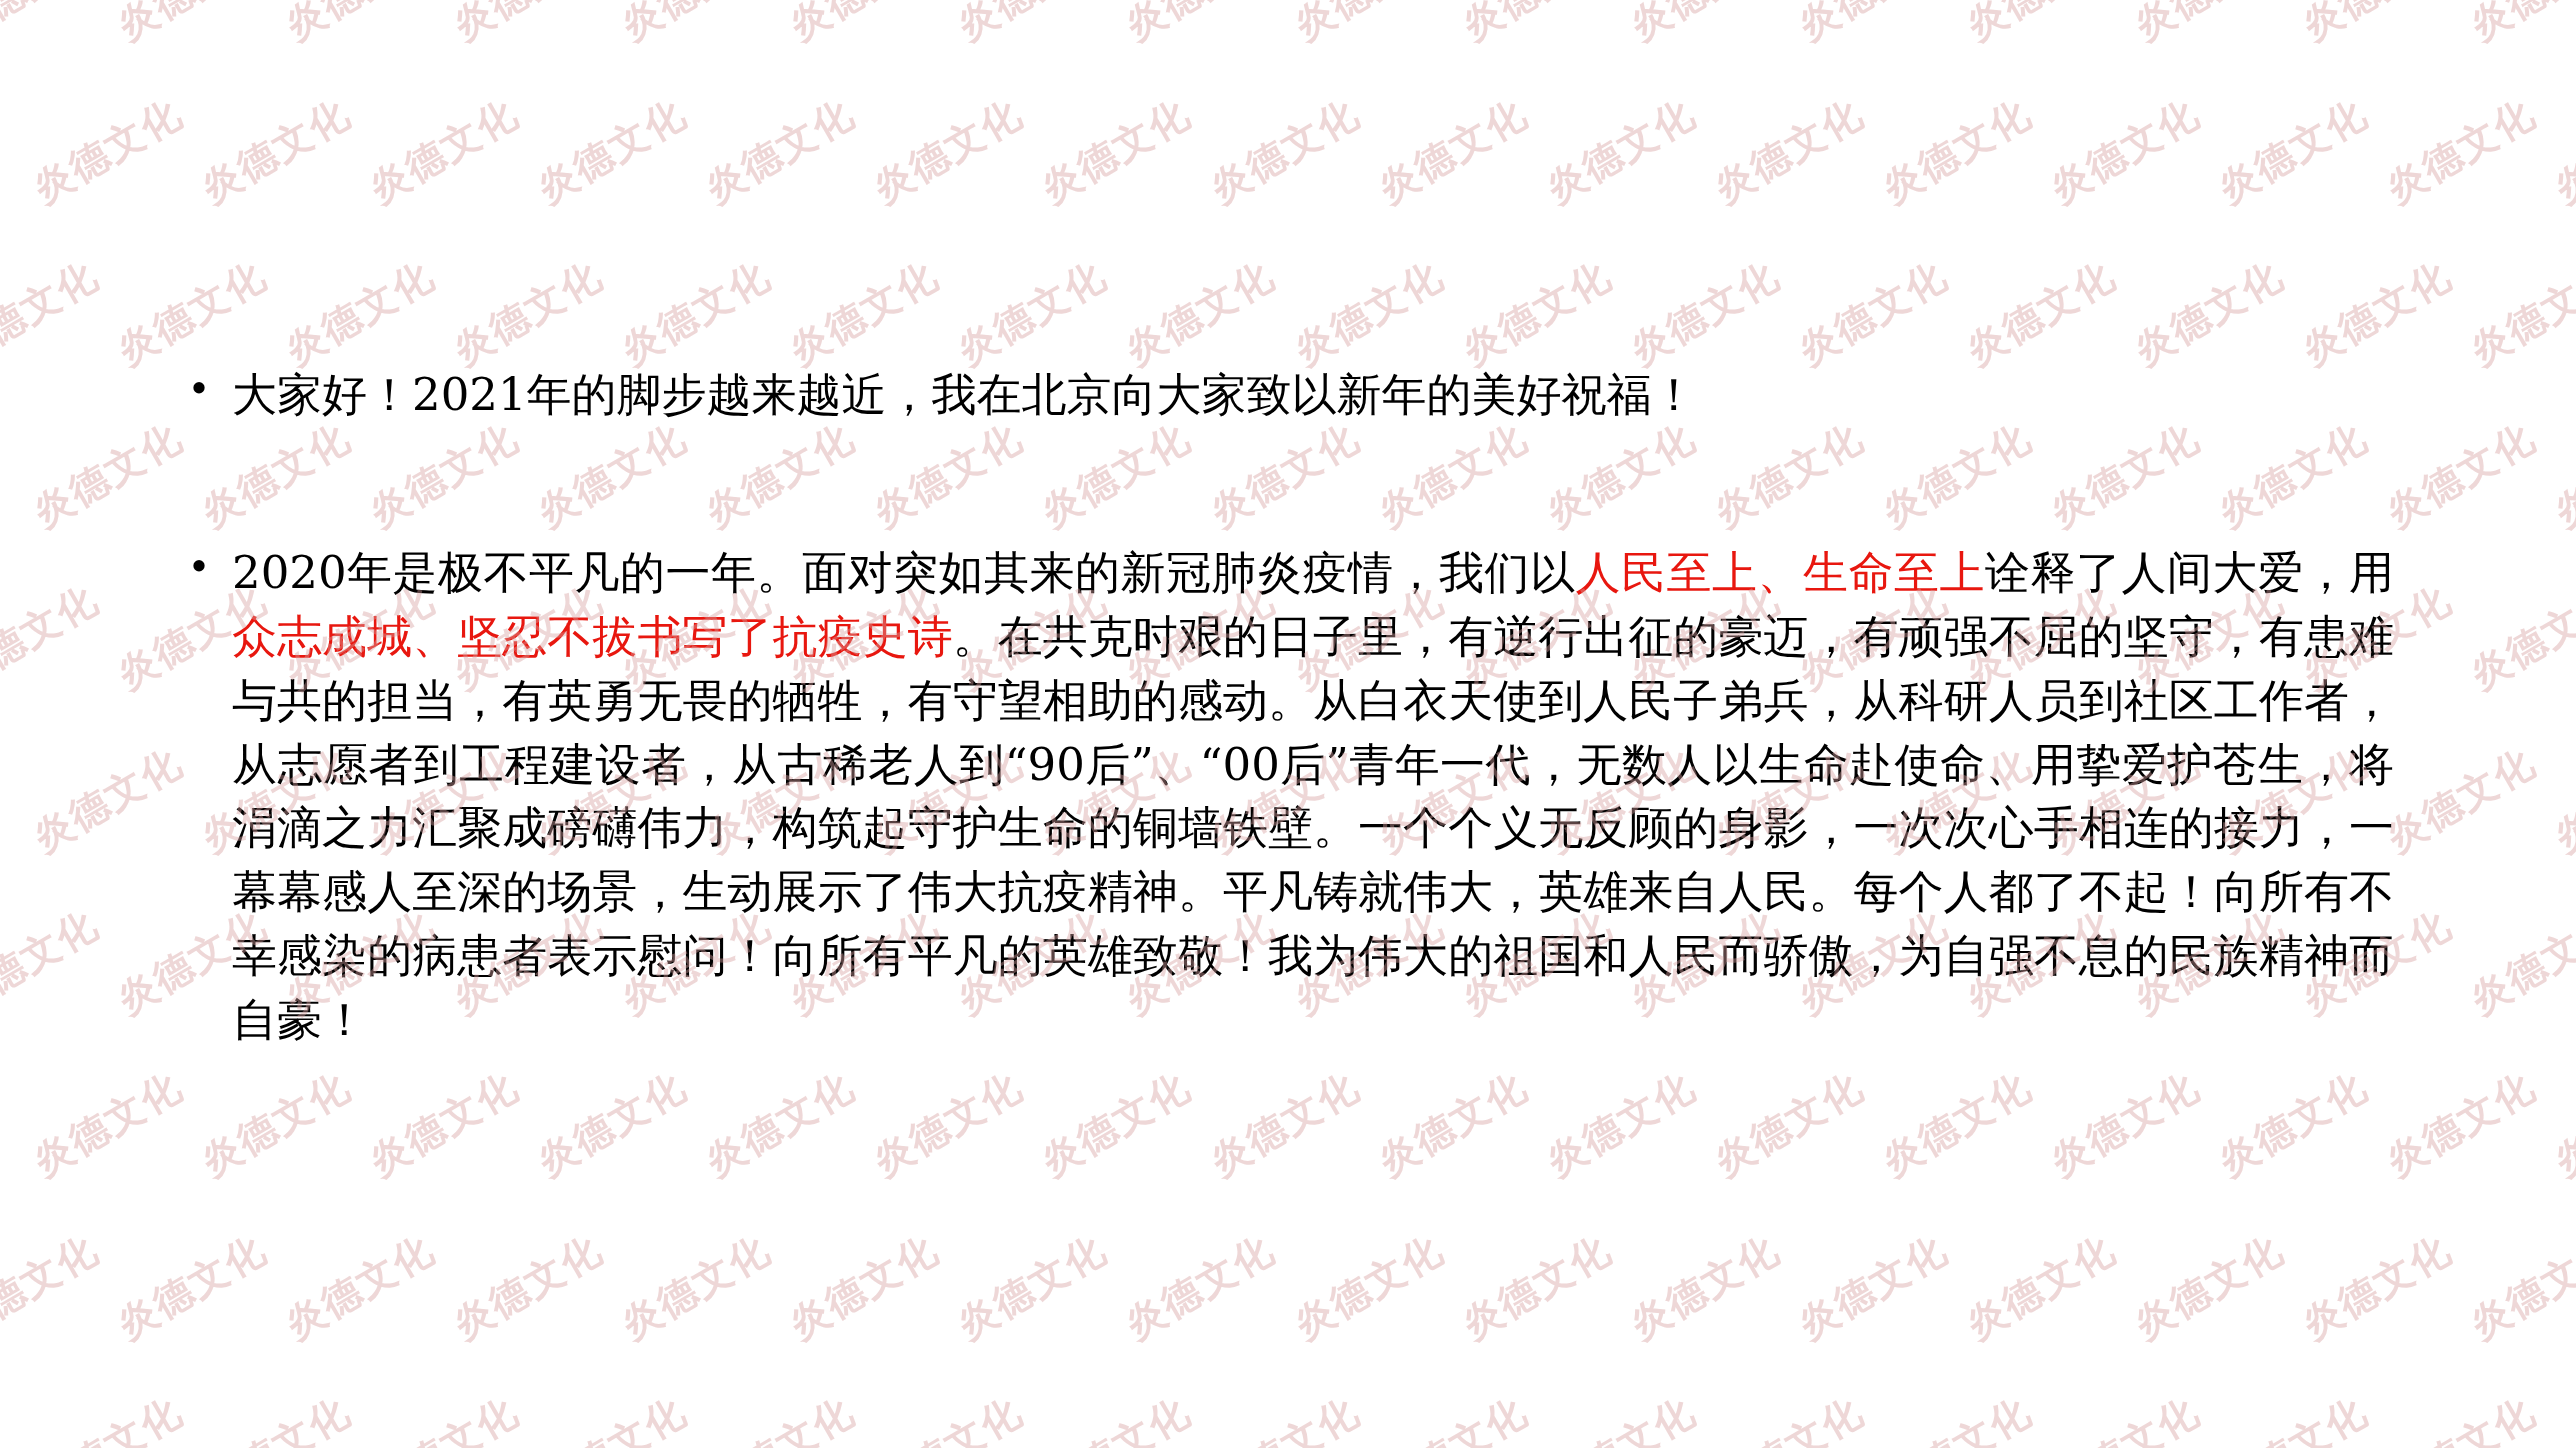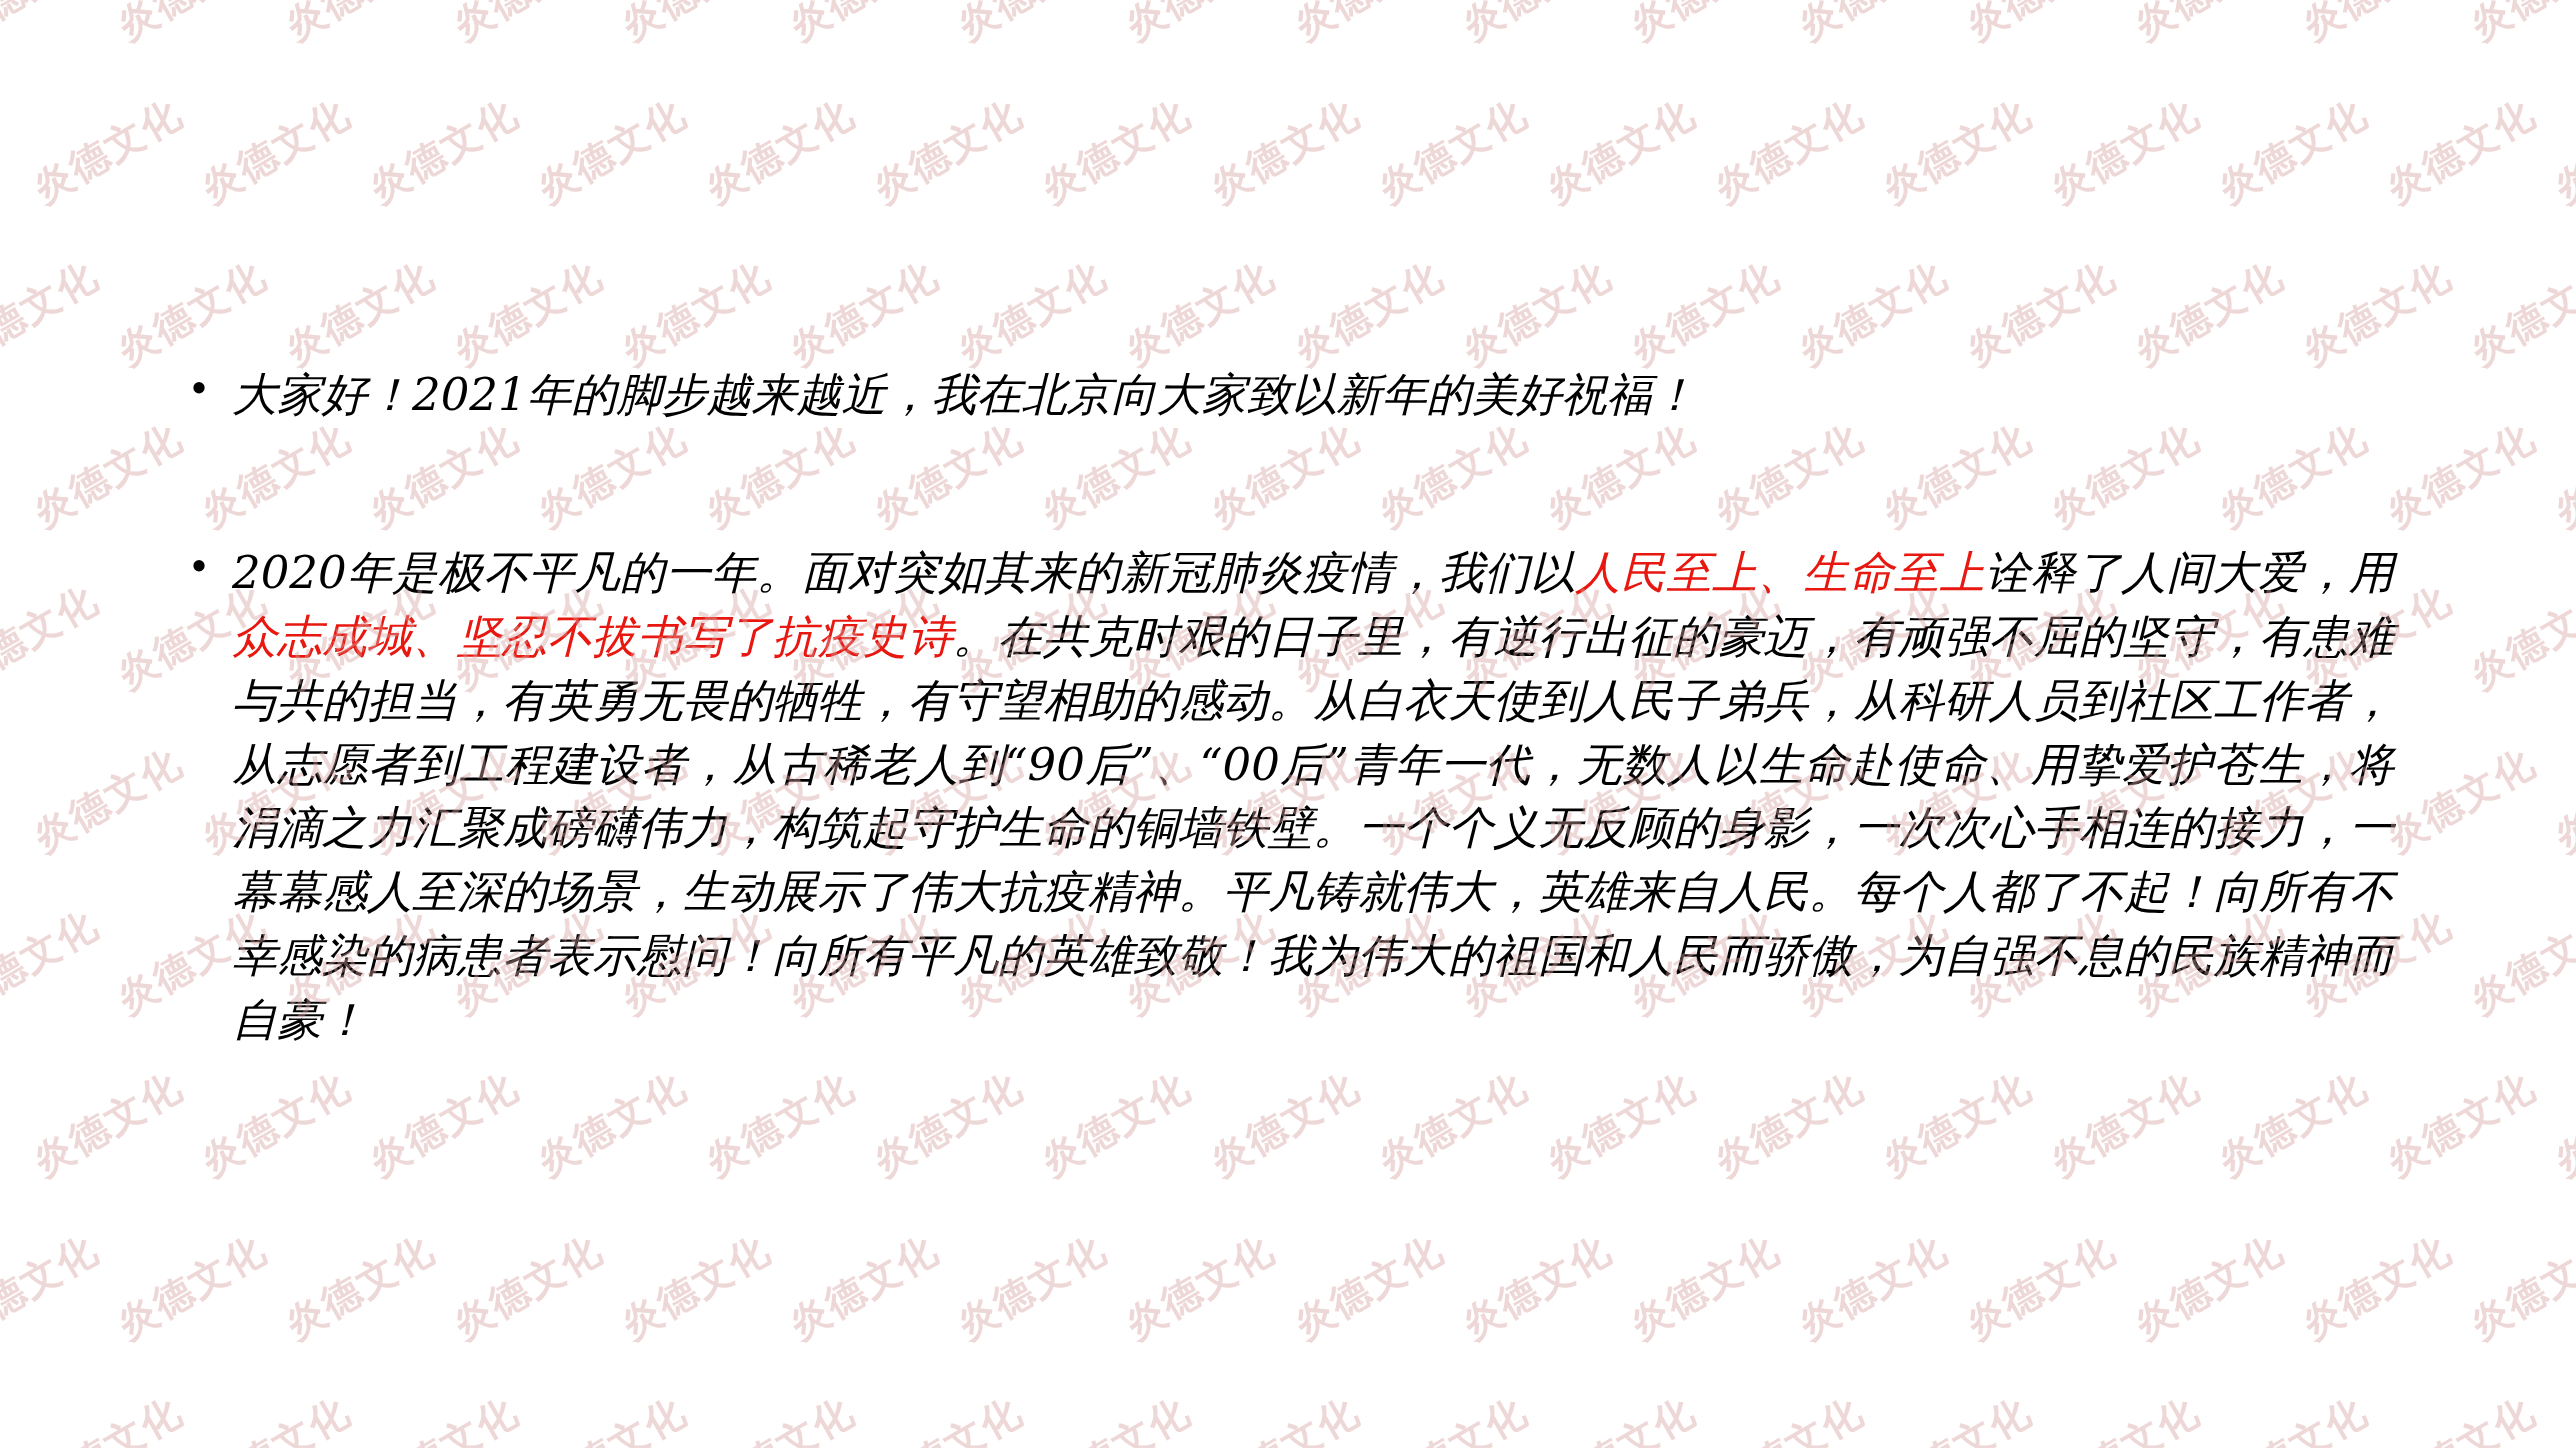--- a/index.html
+++ b/index.html
@@ -71,21 +71,20 @@
     color: #000000;
   }
   li.bullet.gap {
     margin-top: 114px;
   }
   .red {
     color: #e8170f;
   }
   .para-text {
     display: inline;
-    font-style: italic;
   }
 </style>
 </head>
 <body>
 
 <div id="slide">
   <div class="content-area">
     <ul class="bullets">
 
       <li class="bullet">

